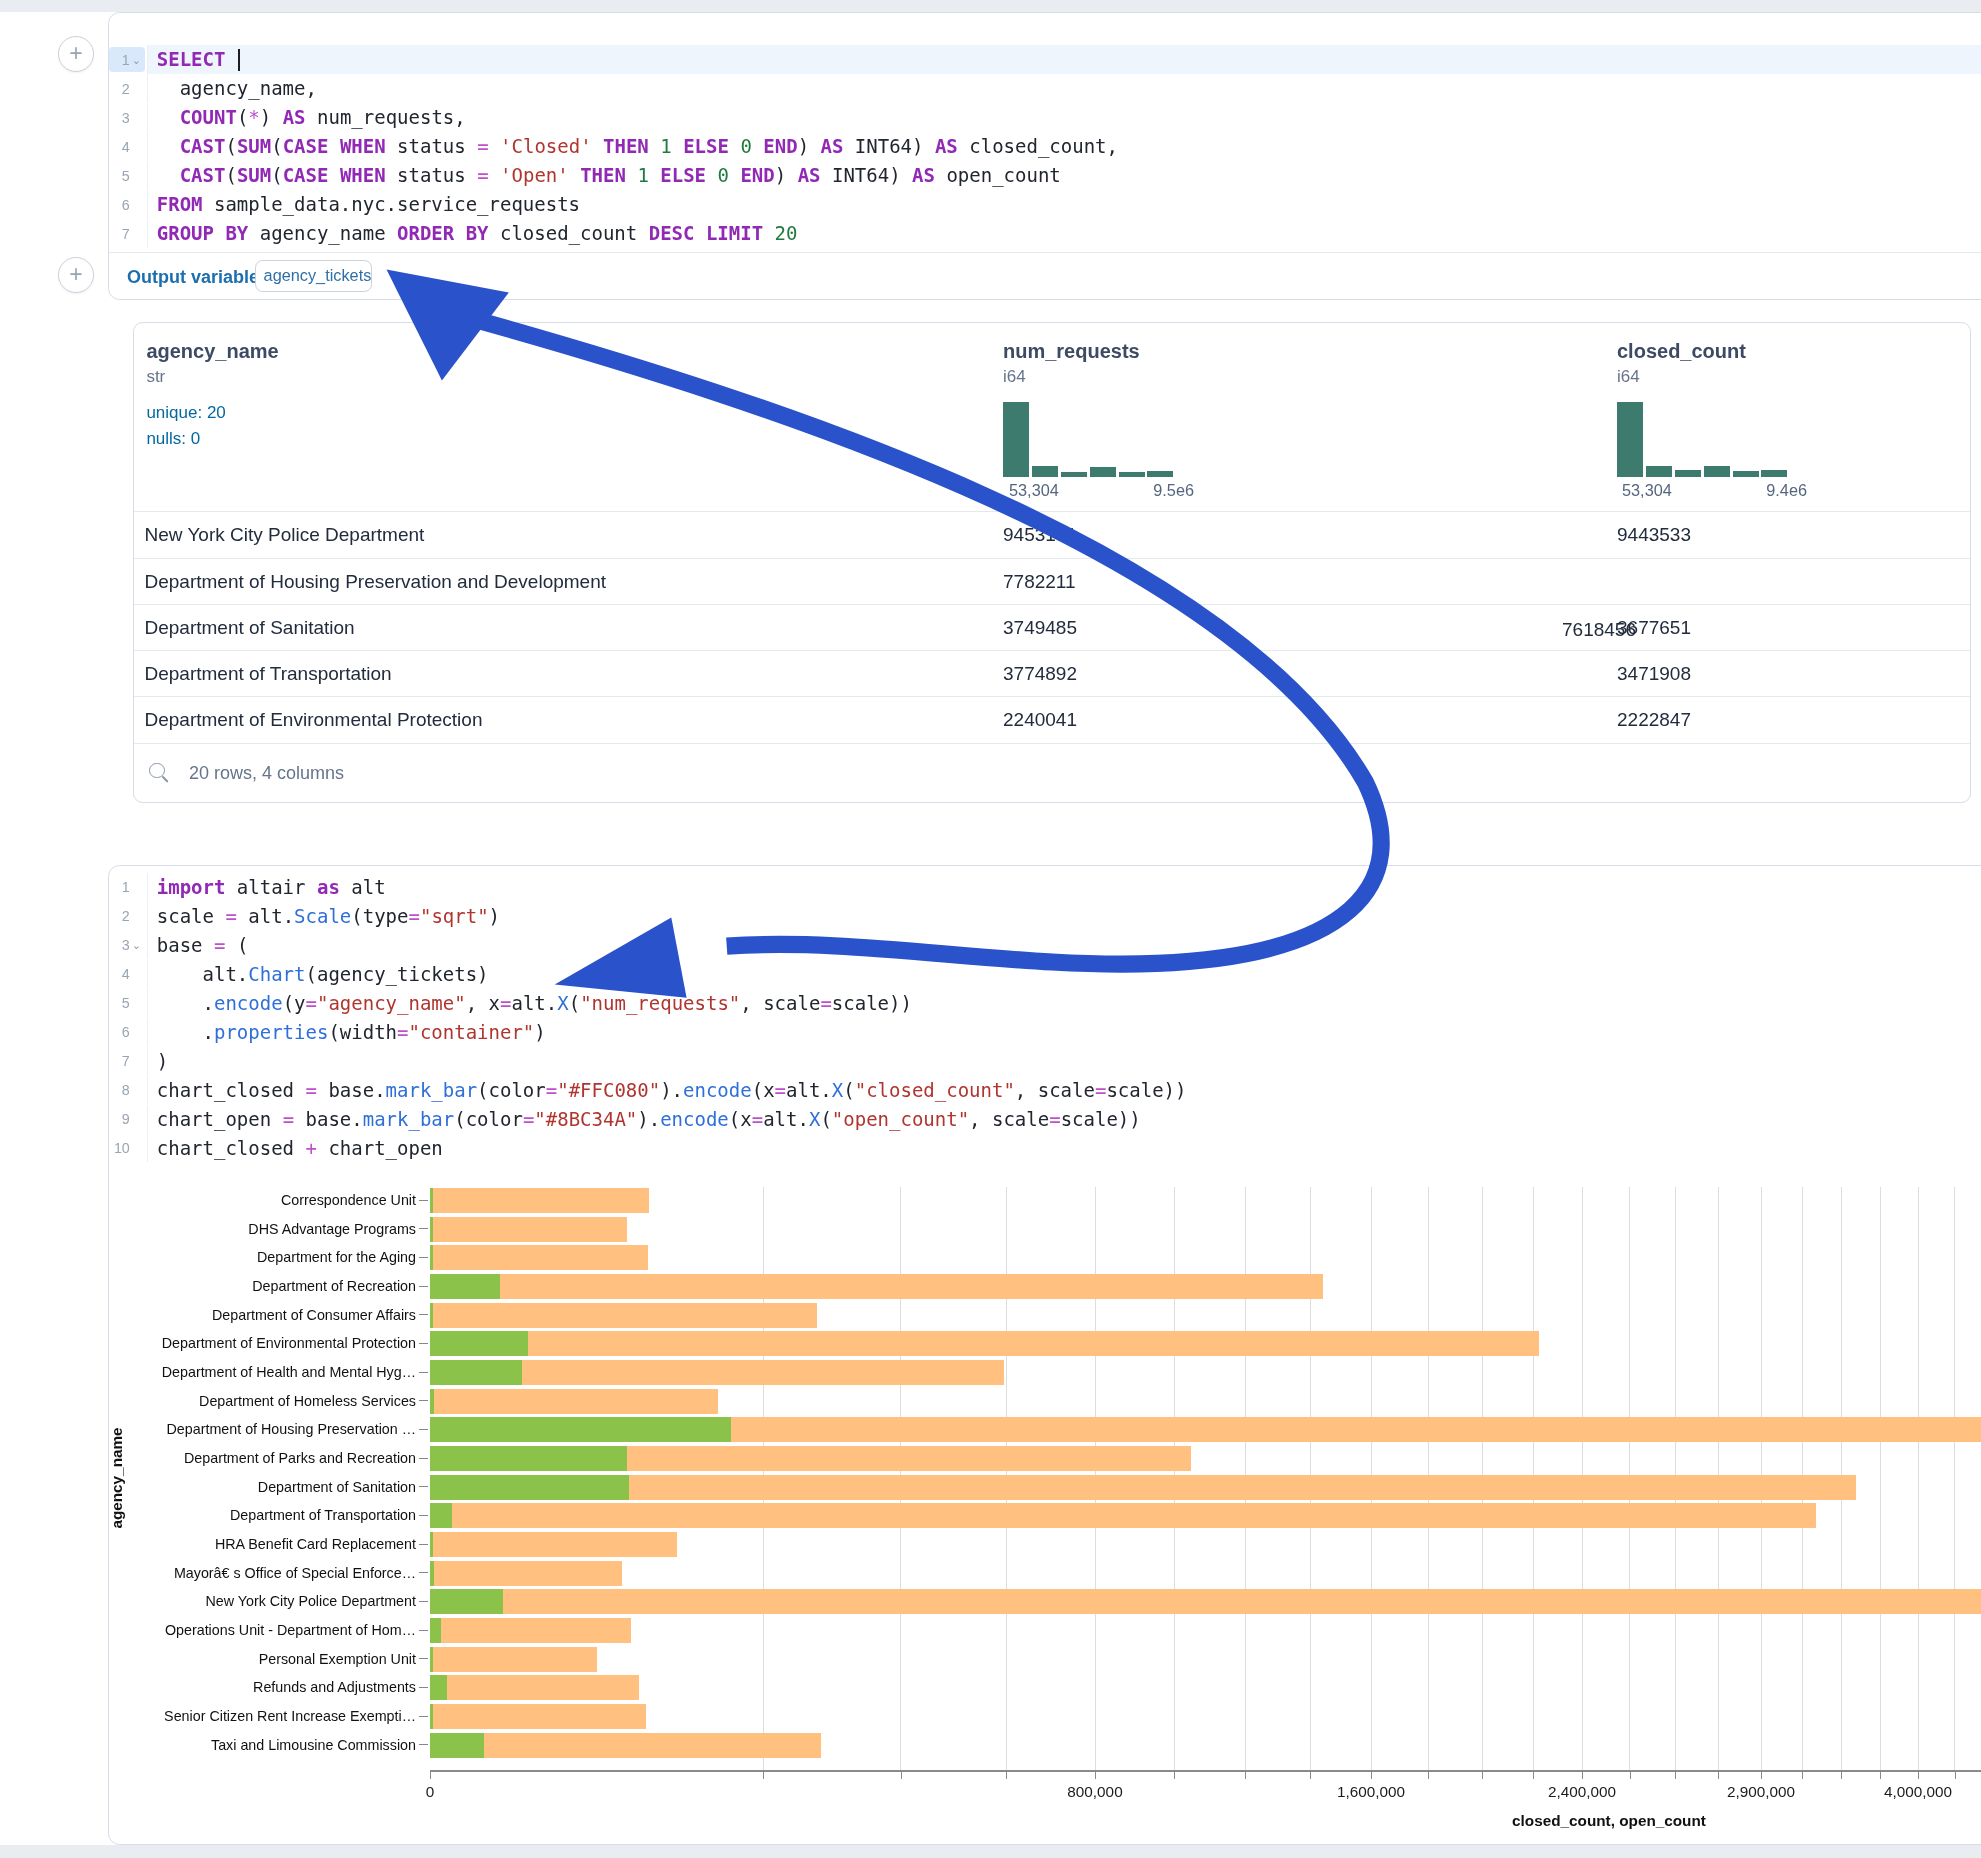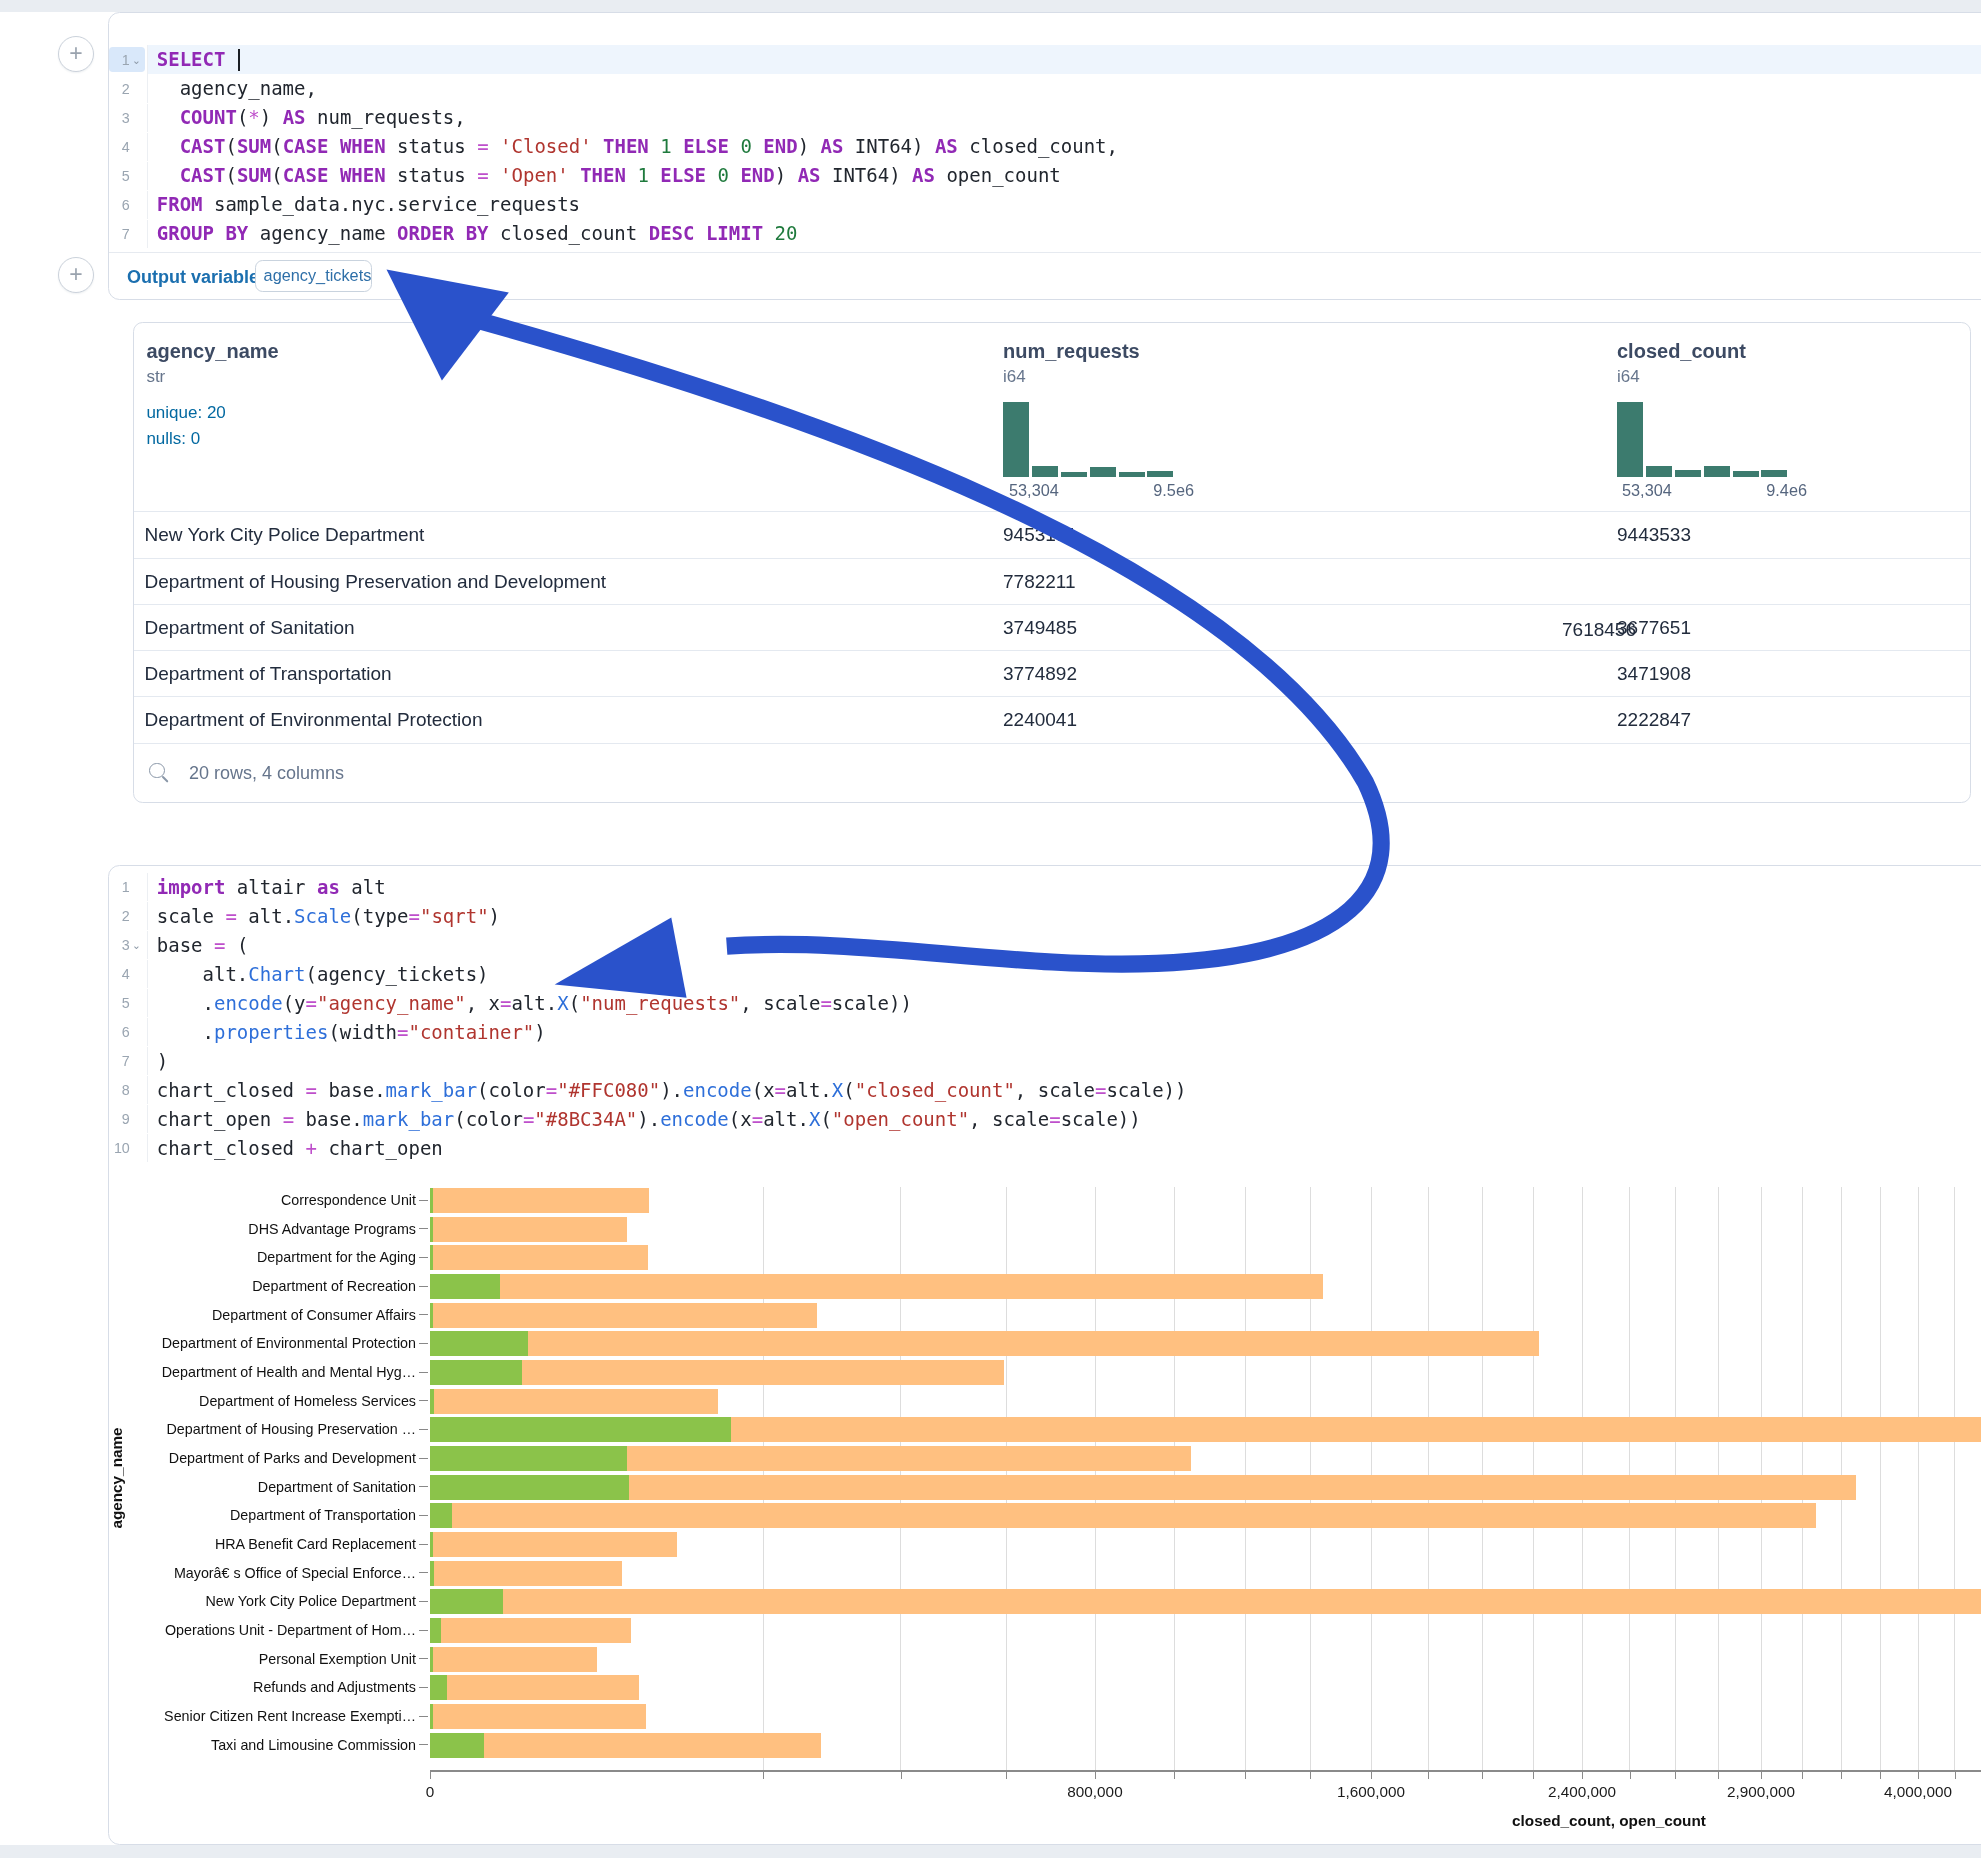--- a/index.html
+++ b/index.html
@@ -334,21 +334,21 @@
       <div class="cat-lab" style="left: 120px; top: 1307px; width: 296px;">Department of Consumer Affairs</div>
       <div class="ytick" style="left: 419px; top: 1314px; width: 8.6px;"></div>
       <div class="cat-lab" style="left: 120px; top: 1335px; width: 296px;">Department of Environmental Protection</div>
       <div class="ytick" style="left: 419px; top: 1343px; width: 8.6px;"></div>
       <div class="cat-lab" style="left: 120px; top: 1364px; width: 296px;">Department of Health and Mental Hyg…</div>
       <div class="ytick" style="left: 419px; top: 1372px; width: 8.6px;"></div>
       <div class="cat-lab" style="left: 120px; top: 1393px; width: 296px;">Department of Homeless Services</div>
       <div class="ytick" style="left: 419px; top: 1400px; width: 8.6px;"></div>
       <div class="cat-lab" style="left: 120px; top: 1421px; width: 296px;">Department of Housing Preservation …</div>
       <div class="ytick" style="left: 419px; top: 1429px; width: 8.6px;"></div>
-      <div class="cat-lab" style="left: 120px; top: 1450px; width: 296px;">Department of Parks and Development</div>
+      <div class="cat-lab" style="left: 120px; top: 1450px; width: 296px;">Department of Parks and Recreation</div>
       <div class="ytick" style="left: 419px; top: 1458px; width: 8.6px;"></div>
       <div class="cat-lab" style="left: 120px; top: 1479px; width: 296px;">Department of Sanitation</div>
       <div class="ytick" style="left: 419px; top: 1486px; width: 8.6px;"></div>
       <div class="cat-lab" style="left: 120px; top: 1507px; width: 296px;">Department of Transportation</div>
       <div class="ytick" style="left: 419px; top: 1515px; width: 8.6px;"></div>
       <div class="cat-lab" style="left: 120px; top: 1536px; width: 296px;">HRA Benefit Card Replacement</div>
       <div class="ytick" style="left: 419px; top: 1544px; width: 8.6px;"></div>
       <div class="cat-lab" style="left: 120px; top: 1565px; width: 296px;">Mayorâ€ s Office of Special Enforce…</div>
       <div class="ytick" style="left: 419px; top: 1572px; width: 8.6px;"></div>
       <div class="cat-lab" style="left: 120px; top: 1593px; width: 296px;">New York City Police Department</div>

